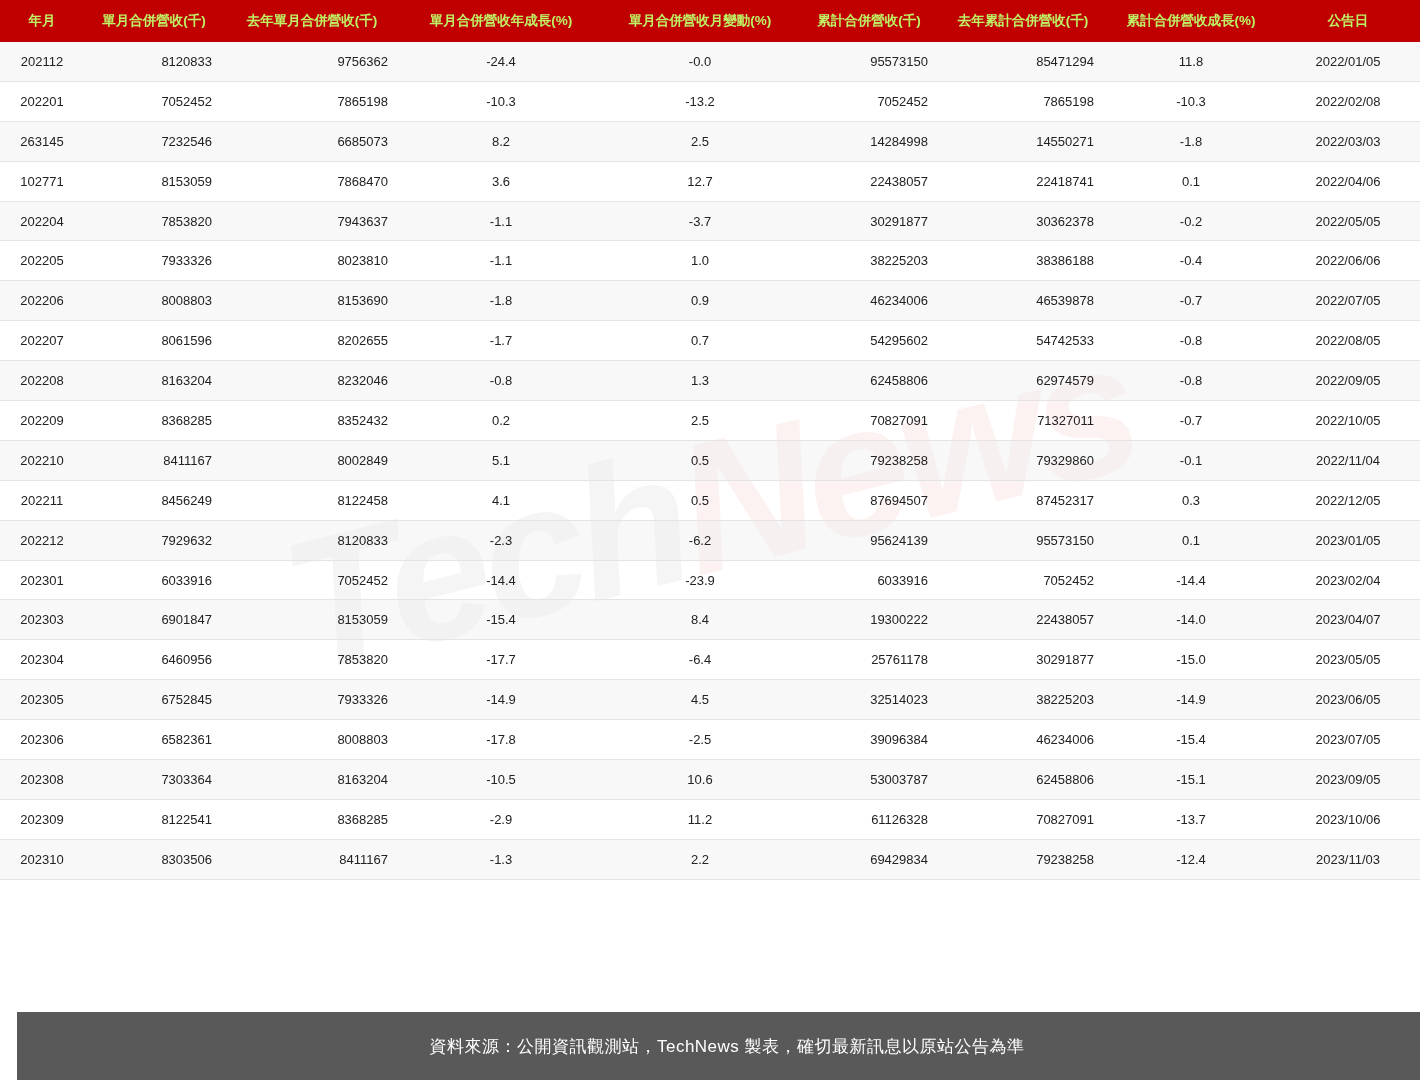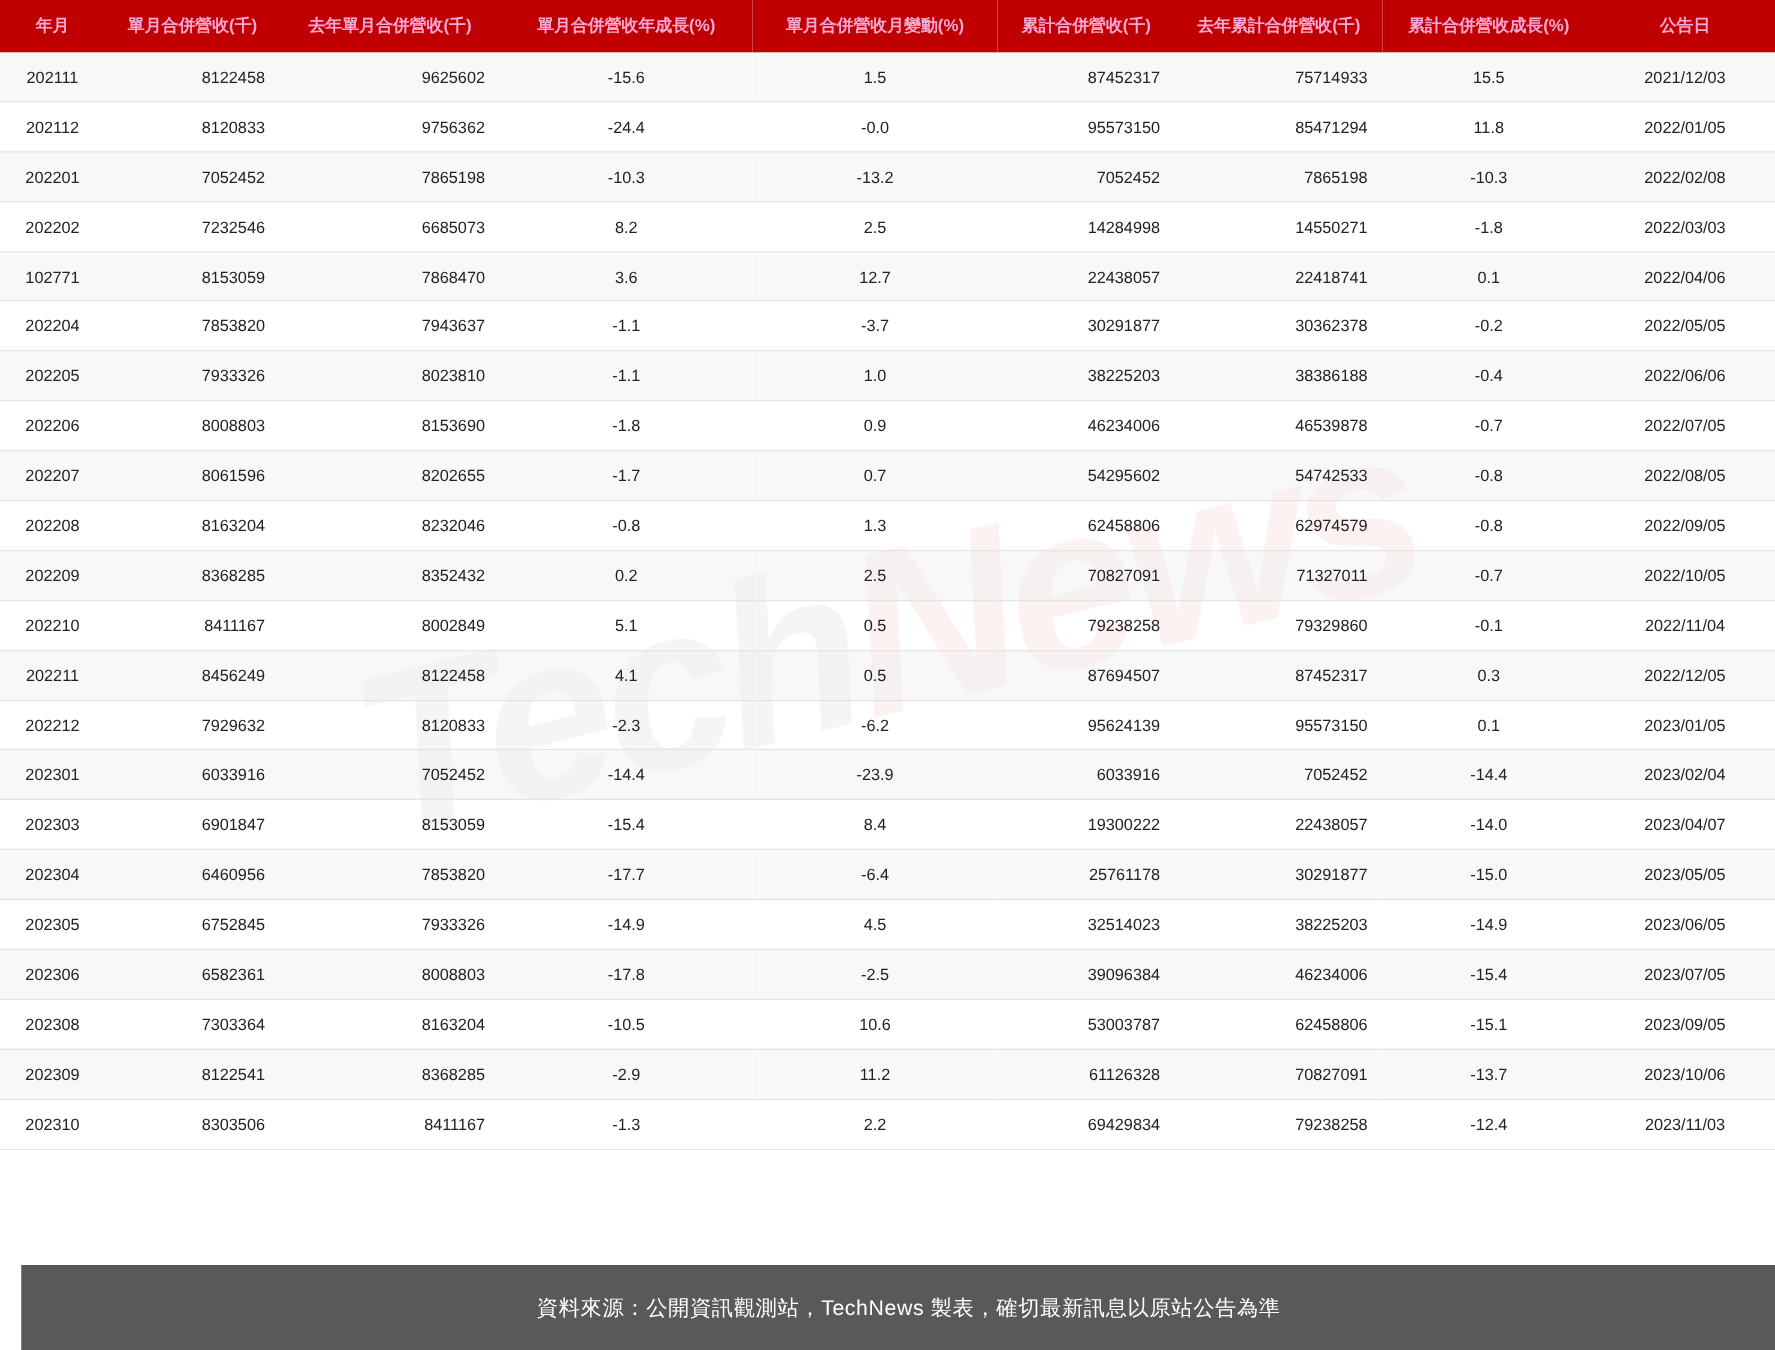--- a/index.html
+++ b/index.html
@@ -48,21 +48,21 @@
   table.revenue {
     position: relative;
     z-index: 1;
     width: 1420px;
     border-collapse: collapse;
     table-layout: fixed;
     background: transparent;
   }
   table.revenue thead th {
     background: #c00000;
-    color: #f9a8d4;
+    color: #bef264;
     font-size: 13.5px;
     font-weight: bold;
     height: 34px;
     padding: 4px 8px;
     text-align: center;
     border: none;
     white-space: nowrap;
   }
   table.revenue tbody td {
     font-size: 13px;
@@ -137,31 +137,20 @@
         <th>單月合併營收年成長(%)</th>
         <th>單月合併營收月變動(%)</th>
         <th>累計合併營收(千)</th>
         <th>去年累計合併營收(千)</th>
         <th>累計合併營收成長(%)</th>
         <th>公告日</th>
       </tr>
     </thead>
     <tbody id="table-body">
         <tr>
-          <td class="c">202111</td>
-          <td class="r">8122458</td>
-          <td class="r">9625602</td>
-          <td class="c">-15.6</td>
-          <td class="c">1.5</td>
-          <td class="r">87452317</td>
-          <td class="r">75714933</td>
-          <td class="c">15.5</td>
-          <td class="c">2021/12/03</td>
-        </tr>
-        <tr>
           <td class="c">202112</td>
           <td class="r">8120833</td>
           <td class="r">9756362</td>
           <td class="c">-24.4</td>
           <td class="c">-0.0</td>
           <td class="r">95573150</td>
           <td class="r">85471294</td>
           <td class="c">11.8</td>
           <td class="c">2022/01/05</td>
         </tr>
@@ -170,21 +159,21 @@
           <td class="r">7052452</td>
           <td class="r">7865198</td>
           <td class="c">-10.3</td>
           <td class="c">-13.2</td>
           <td class="r">7052452</td>
           <td class="r">7865198</td>
           <td class="c">-10.3</td>
           <td class="c">2022/02/08</td>
         </tr>
         <tr>
-          <td class="c">202202</td>
+          <td class="c">263145</td>
           <td class="r">7232546</td>
           <td class="r">6685073</td>
           <td class="c">8.2</td>
           <td class="c">2.5</td>
           <td class="r">14284998</td>
           <td class="r">14550271</td>
           <td class="c">-1.8</td>
           <td class="c">2022/03/03</td>
         </tr>
         <tr>

